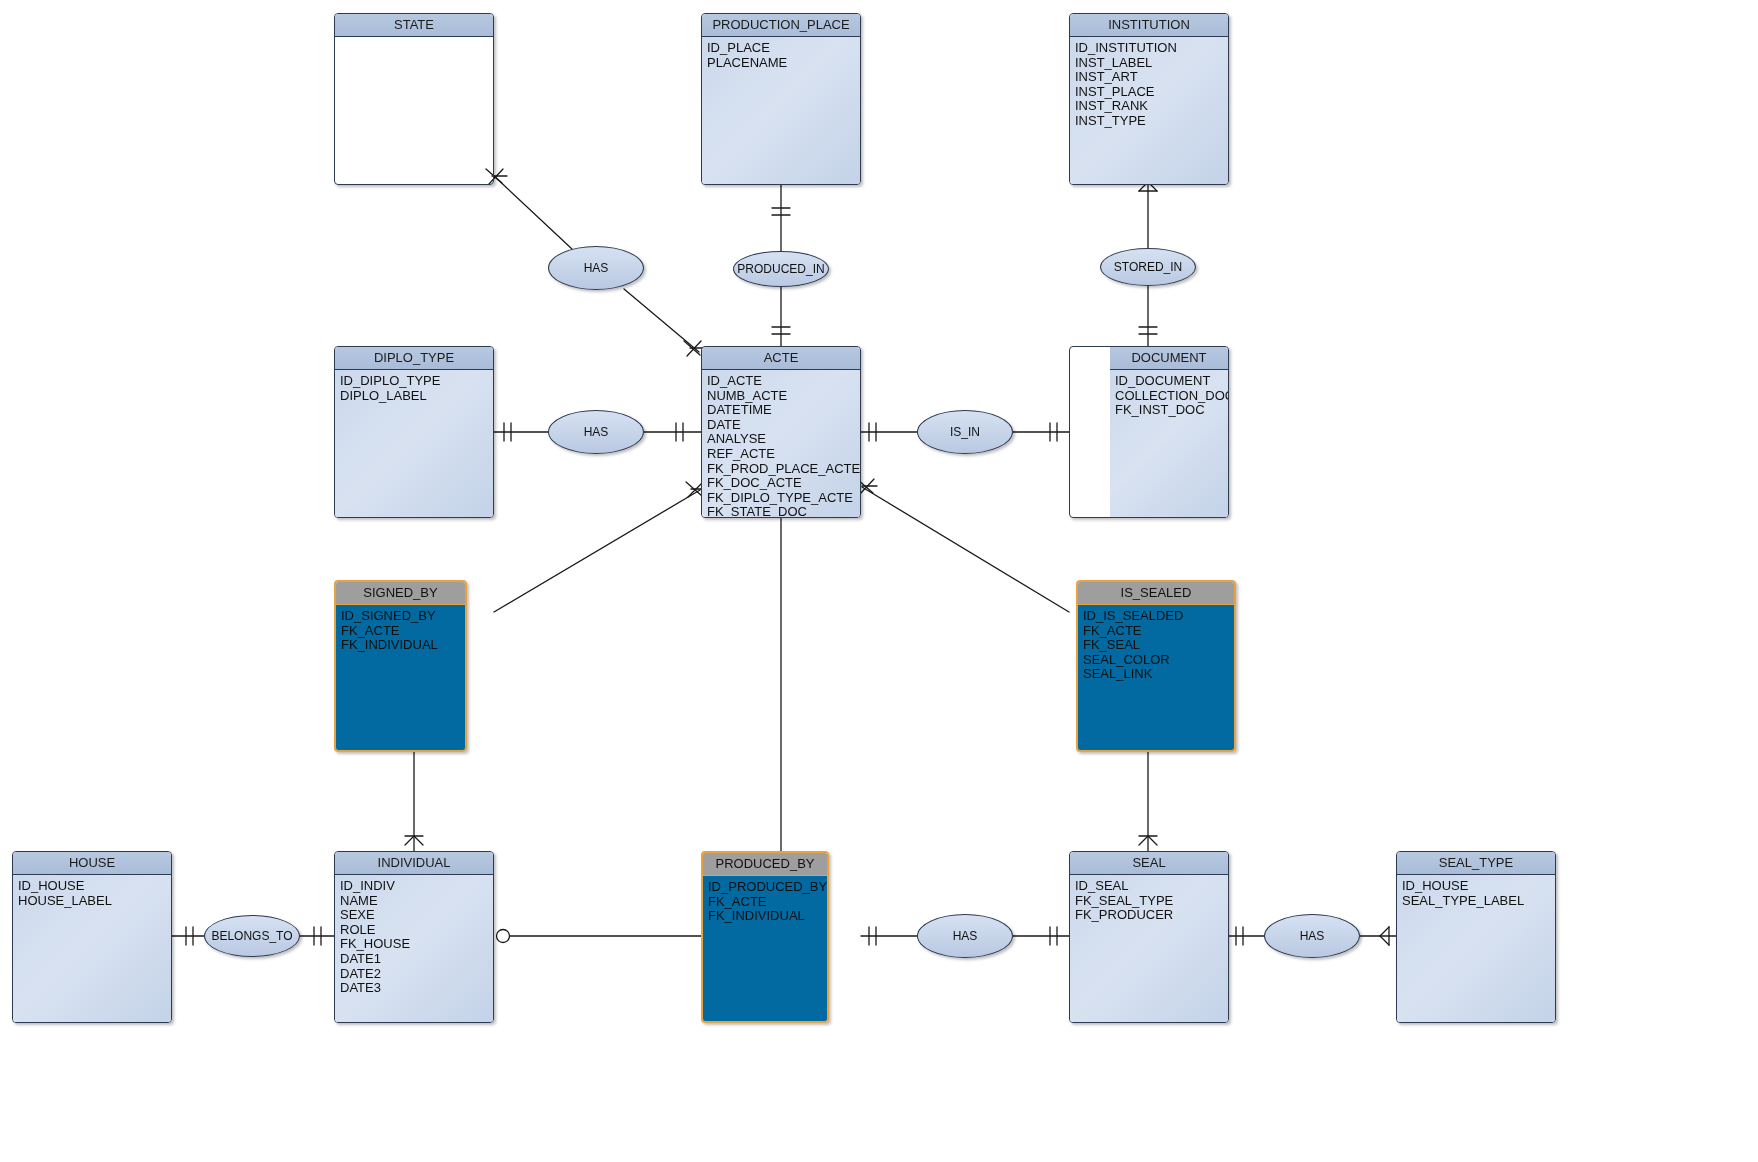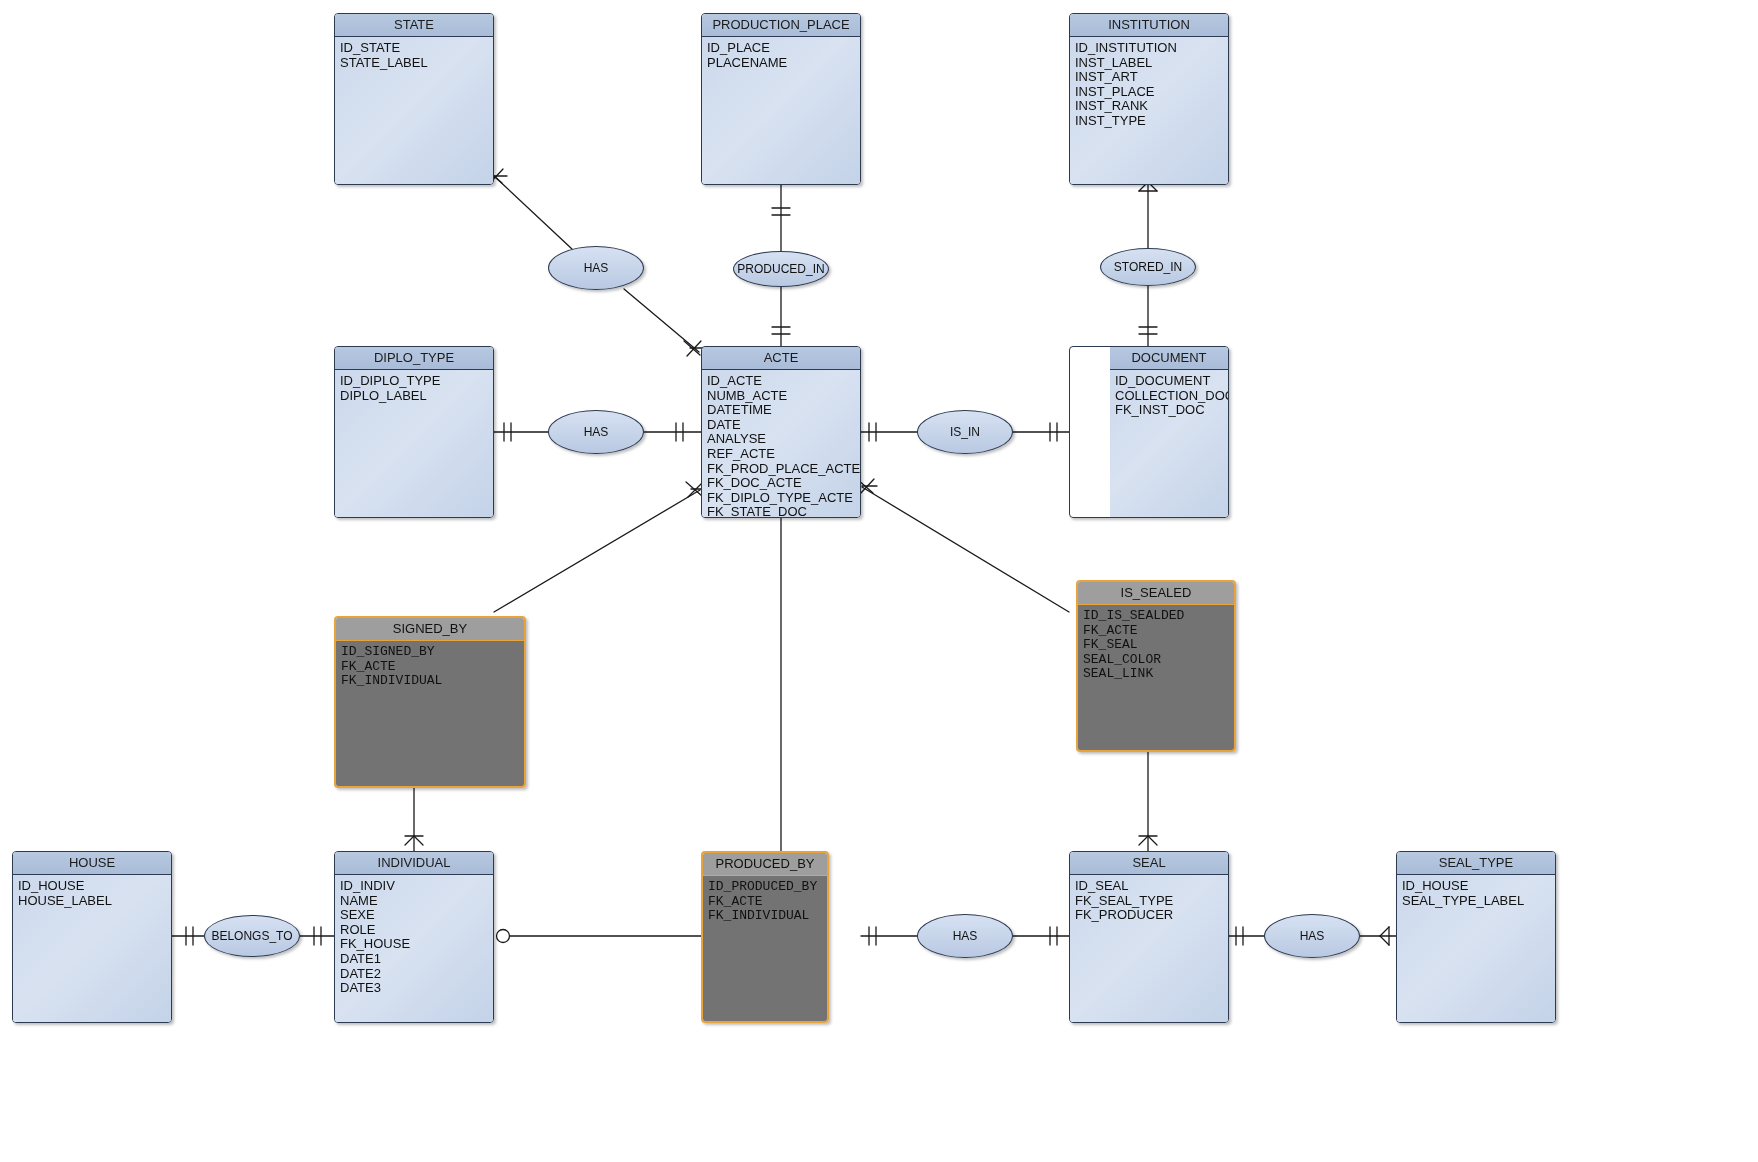--- a/index.html
+++ b/index.html
@@ -13,21 +13,21 @@
           box-shadow:2px 2px 3px rgba(0,0,0,0.25);}
   .entity .ehead{height:22px;line-height:22px;text-align:center;font-size:13px;color:#1b1b1b;
           border-bottom:1px solid #2c3a52;
           background:linear-gradient(to bottom,#b7c8e0,#a9bcd8);}
   .entity .ebody{padding:4px 5px 4px 5px;font-size:13px;color:#111;line-height:12.6px;
           background:linear-gradient(135deg,#ccd9ec 0%,#d8e2f1 45%,#c3d2e8 100%);height:calc(100% - 23px);}
   .entity .ebody .attr{display:block;white-space:nowrap;padding:1px 0;}
 
   .entity.assoc{border:2px solid #e8a33d;}
   .entity.assoc .ehead{background:#9e9e9e;border-bottom:1px solid #e8a33d;color:#111;}
-  .entity.assoc .ebody{background:#737373;font-family:Liberation Mono, monospace;}
+  .entity.assoc .ebody{background:#0369a1;}
 
   .rel{position:absolute;border:1px solid #2c3a52;border-radius:50%;
        background:linear-gradient(to bottom,#d6e1f2,#b9c9e2);
        box-shadow:2px 2px 3px rgba(0,0,0,0.25);
        display:flex;align-items:center;justify-content:center;
        font-size:12px;color:#111;box-sizing:border-box;}
 </style>
 </head>
 <body>
 
@@ -160,24 +160,20 @@
         <line x1="1389" y1="927" x2="1380" y2="936"></line>
         <line x1="1389" y1="945" x2="1380" y2="936"></line>
         <line x1="1389" y1="927" x2="1389" y2="945"></line>
       </g>
     </g>
   </svg>
 
   <div id="entities">
       <div class="entity" style="left: 334px; top: 13px; width: 160px; height: 172px;">
         <div class="ehead">STATE</div>
-        <div class="ebody">
-          <span class="attr">ID_STATE</span>
-          <span class="attr">STATE_LABEL</span>
-        </div>
       </div>
       <div class="entity" style="left: 701px; top: 13px; width: 160px; height: 172px;">
         <div class="ehead">PRODUCTION_PLACE</div>
         <div class="ebody">
           <span class="attr">ID_PLACE</span>
           <span class="attr">PLACENAME</span>
         </div>
       </div>
       <div class="entity" style="left: 1069px; top: 13px; width: 160px; height: 172px;">
         <div class="ehead">INSTITUTION</div>
@@ -213,21 +209,21 @@
         </div>
       </div>
       <div class="entity" style="left: 1069px; top: 346px; width: 160px; height: 172px; padding-left: 40px;">
         <div class="ehead">DOCUMENT</div>
         <div class="ebody">
           <span class="attr">ID_DOCUMENT</span>
           <span class="attr">COLLECTION_DOC</span>
           <span class="attr">FK_INST_DOC</span>
         </div>
       </div>
-      <div class="entity assoc" style="left: 334px; top: 580px; width: 192px; height: 172px; margin-top: 36px;">
+      <div class="entity assoc" style="left: 334px; top: 580px; width: 133px; height: 172px;">
         <div class="ehead">SIGNED_BY</div>
         <div class="ebody">
           <span class="attr">ID_SIGNED_BY</span>
           <span class="attr">FK_ACTE</span>
           <span class="attr">FK_INDIVIDUAL</span>
         </div>
       </div>
       <div class="entity assoc" style="left: 1076px; top: 580px; width: 160px; height: 172px;">
         <div class="ehead">IS_SEALED</div>
         <div class="ebody">

